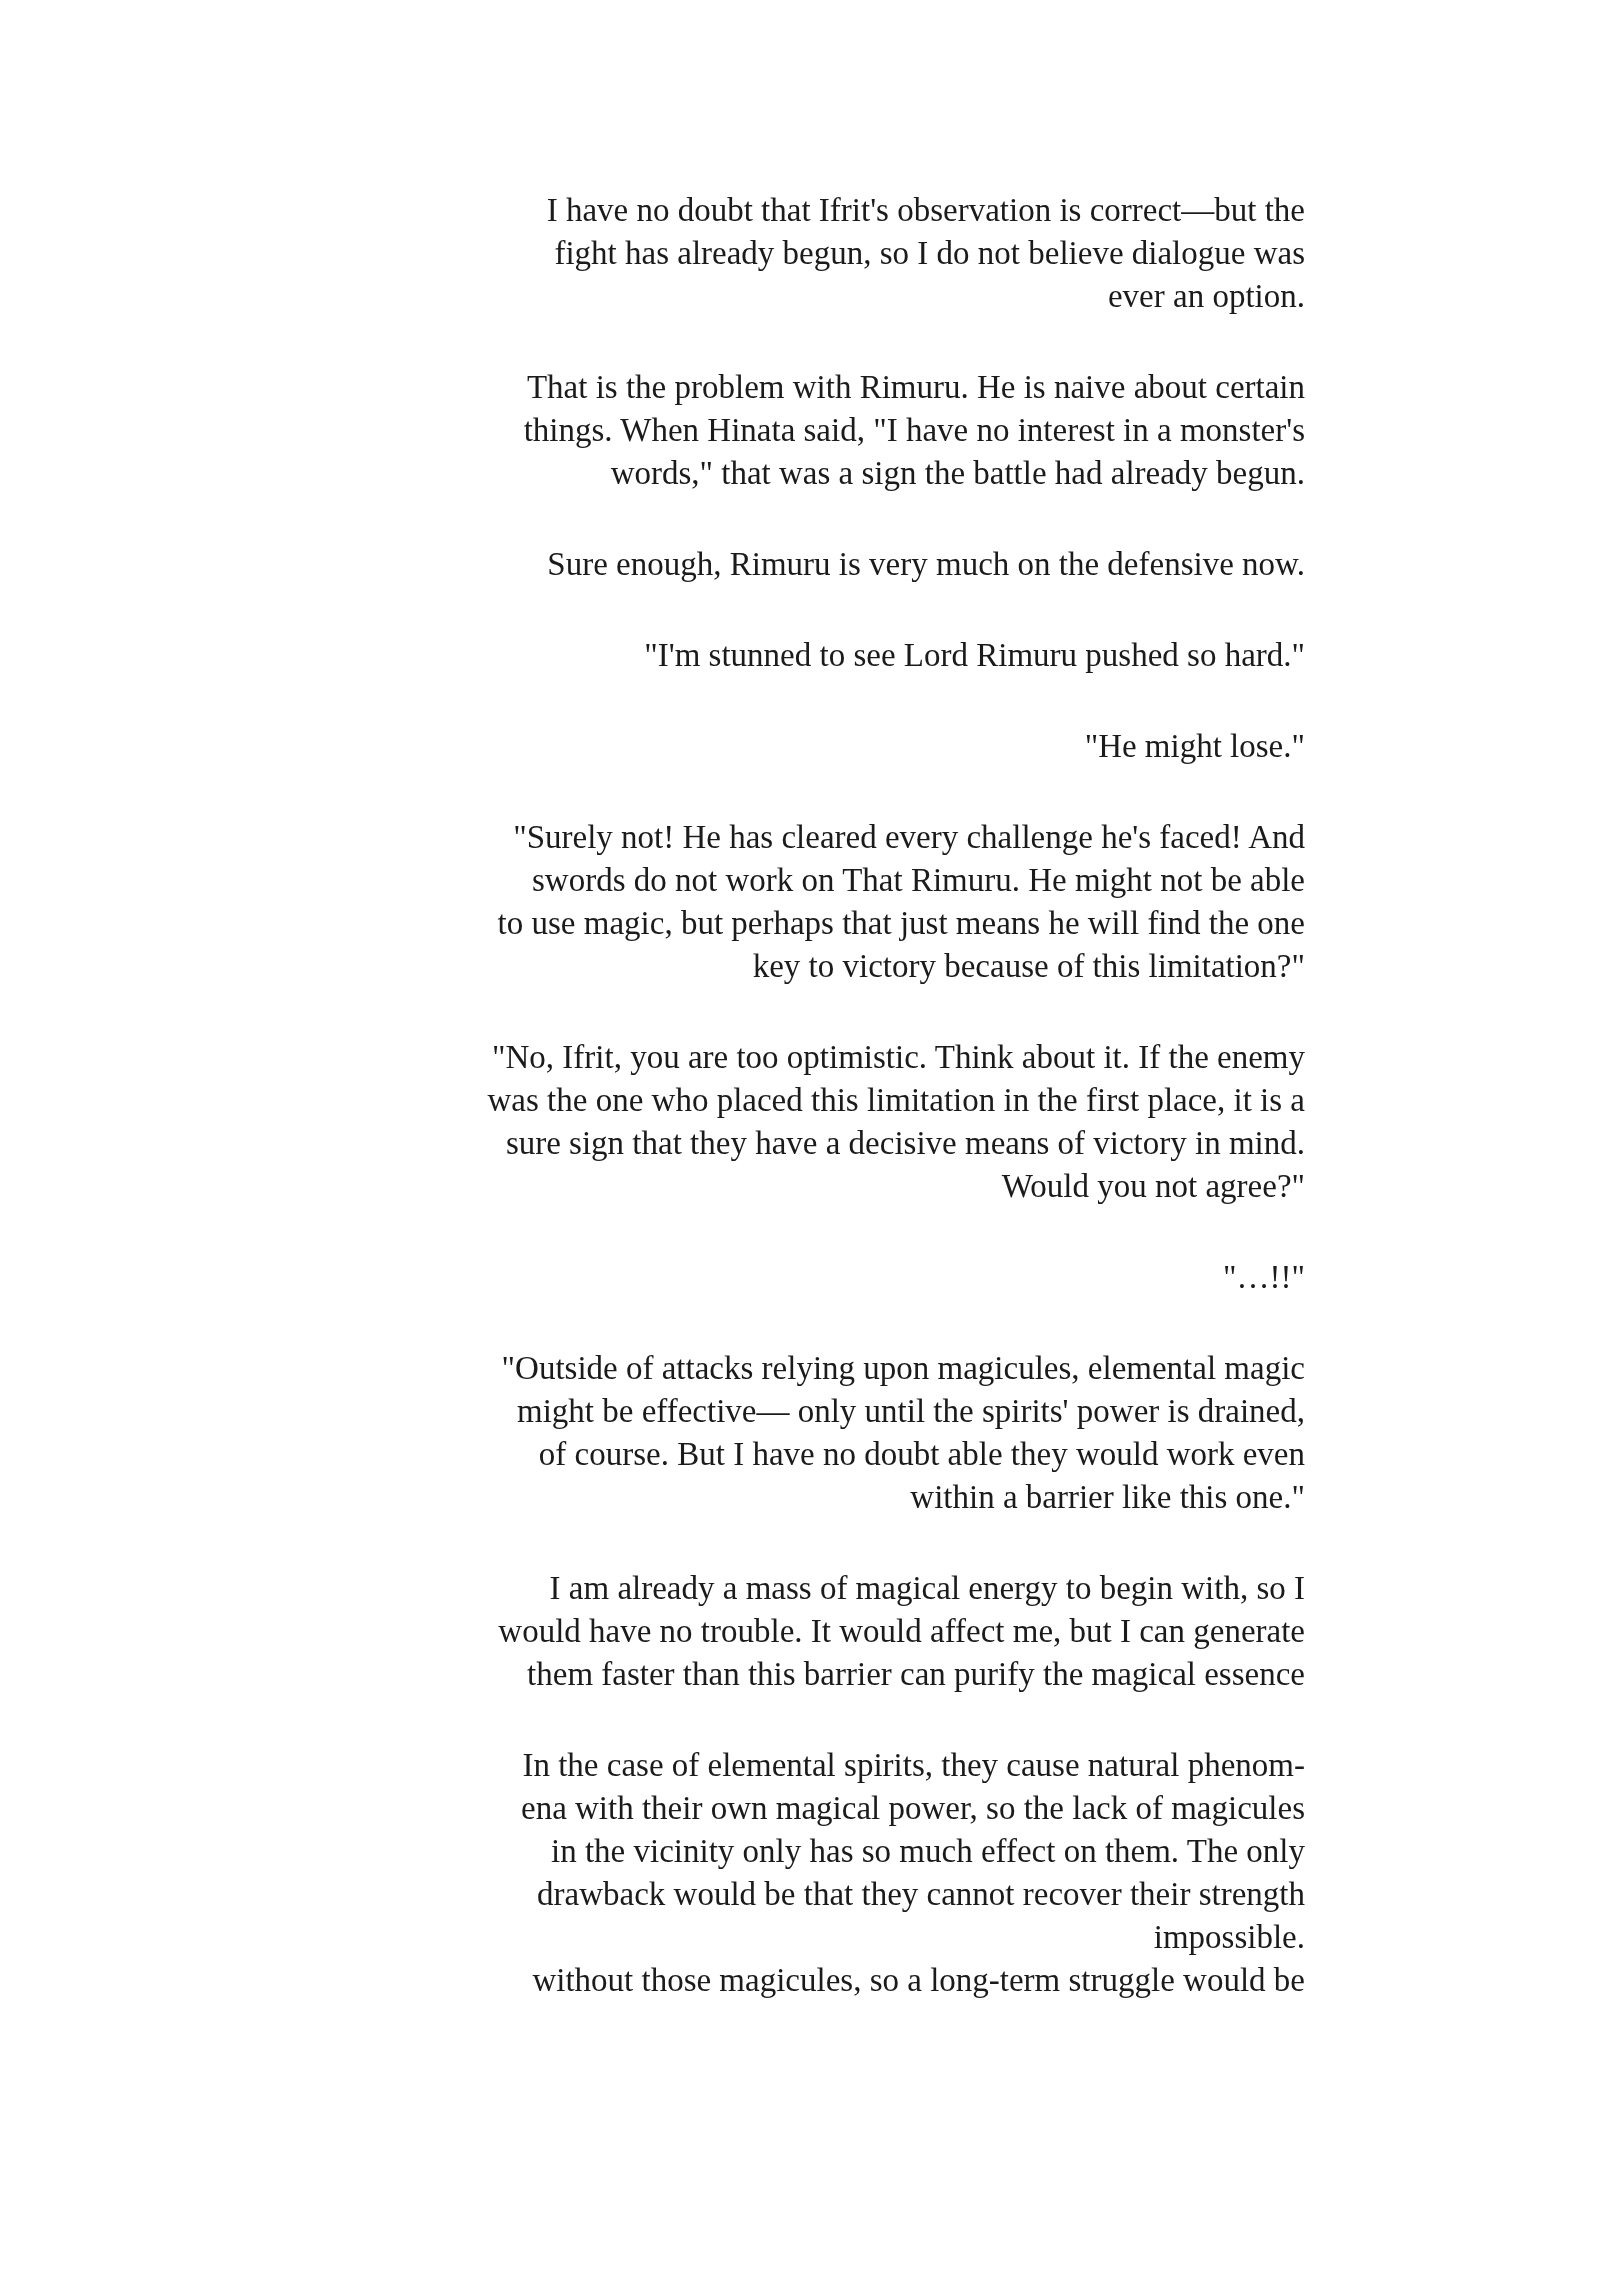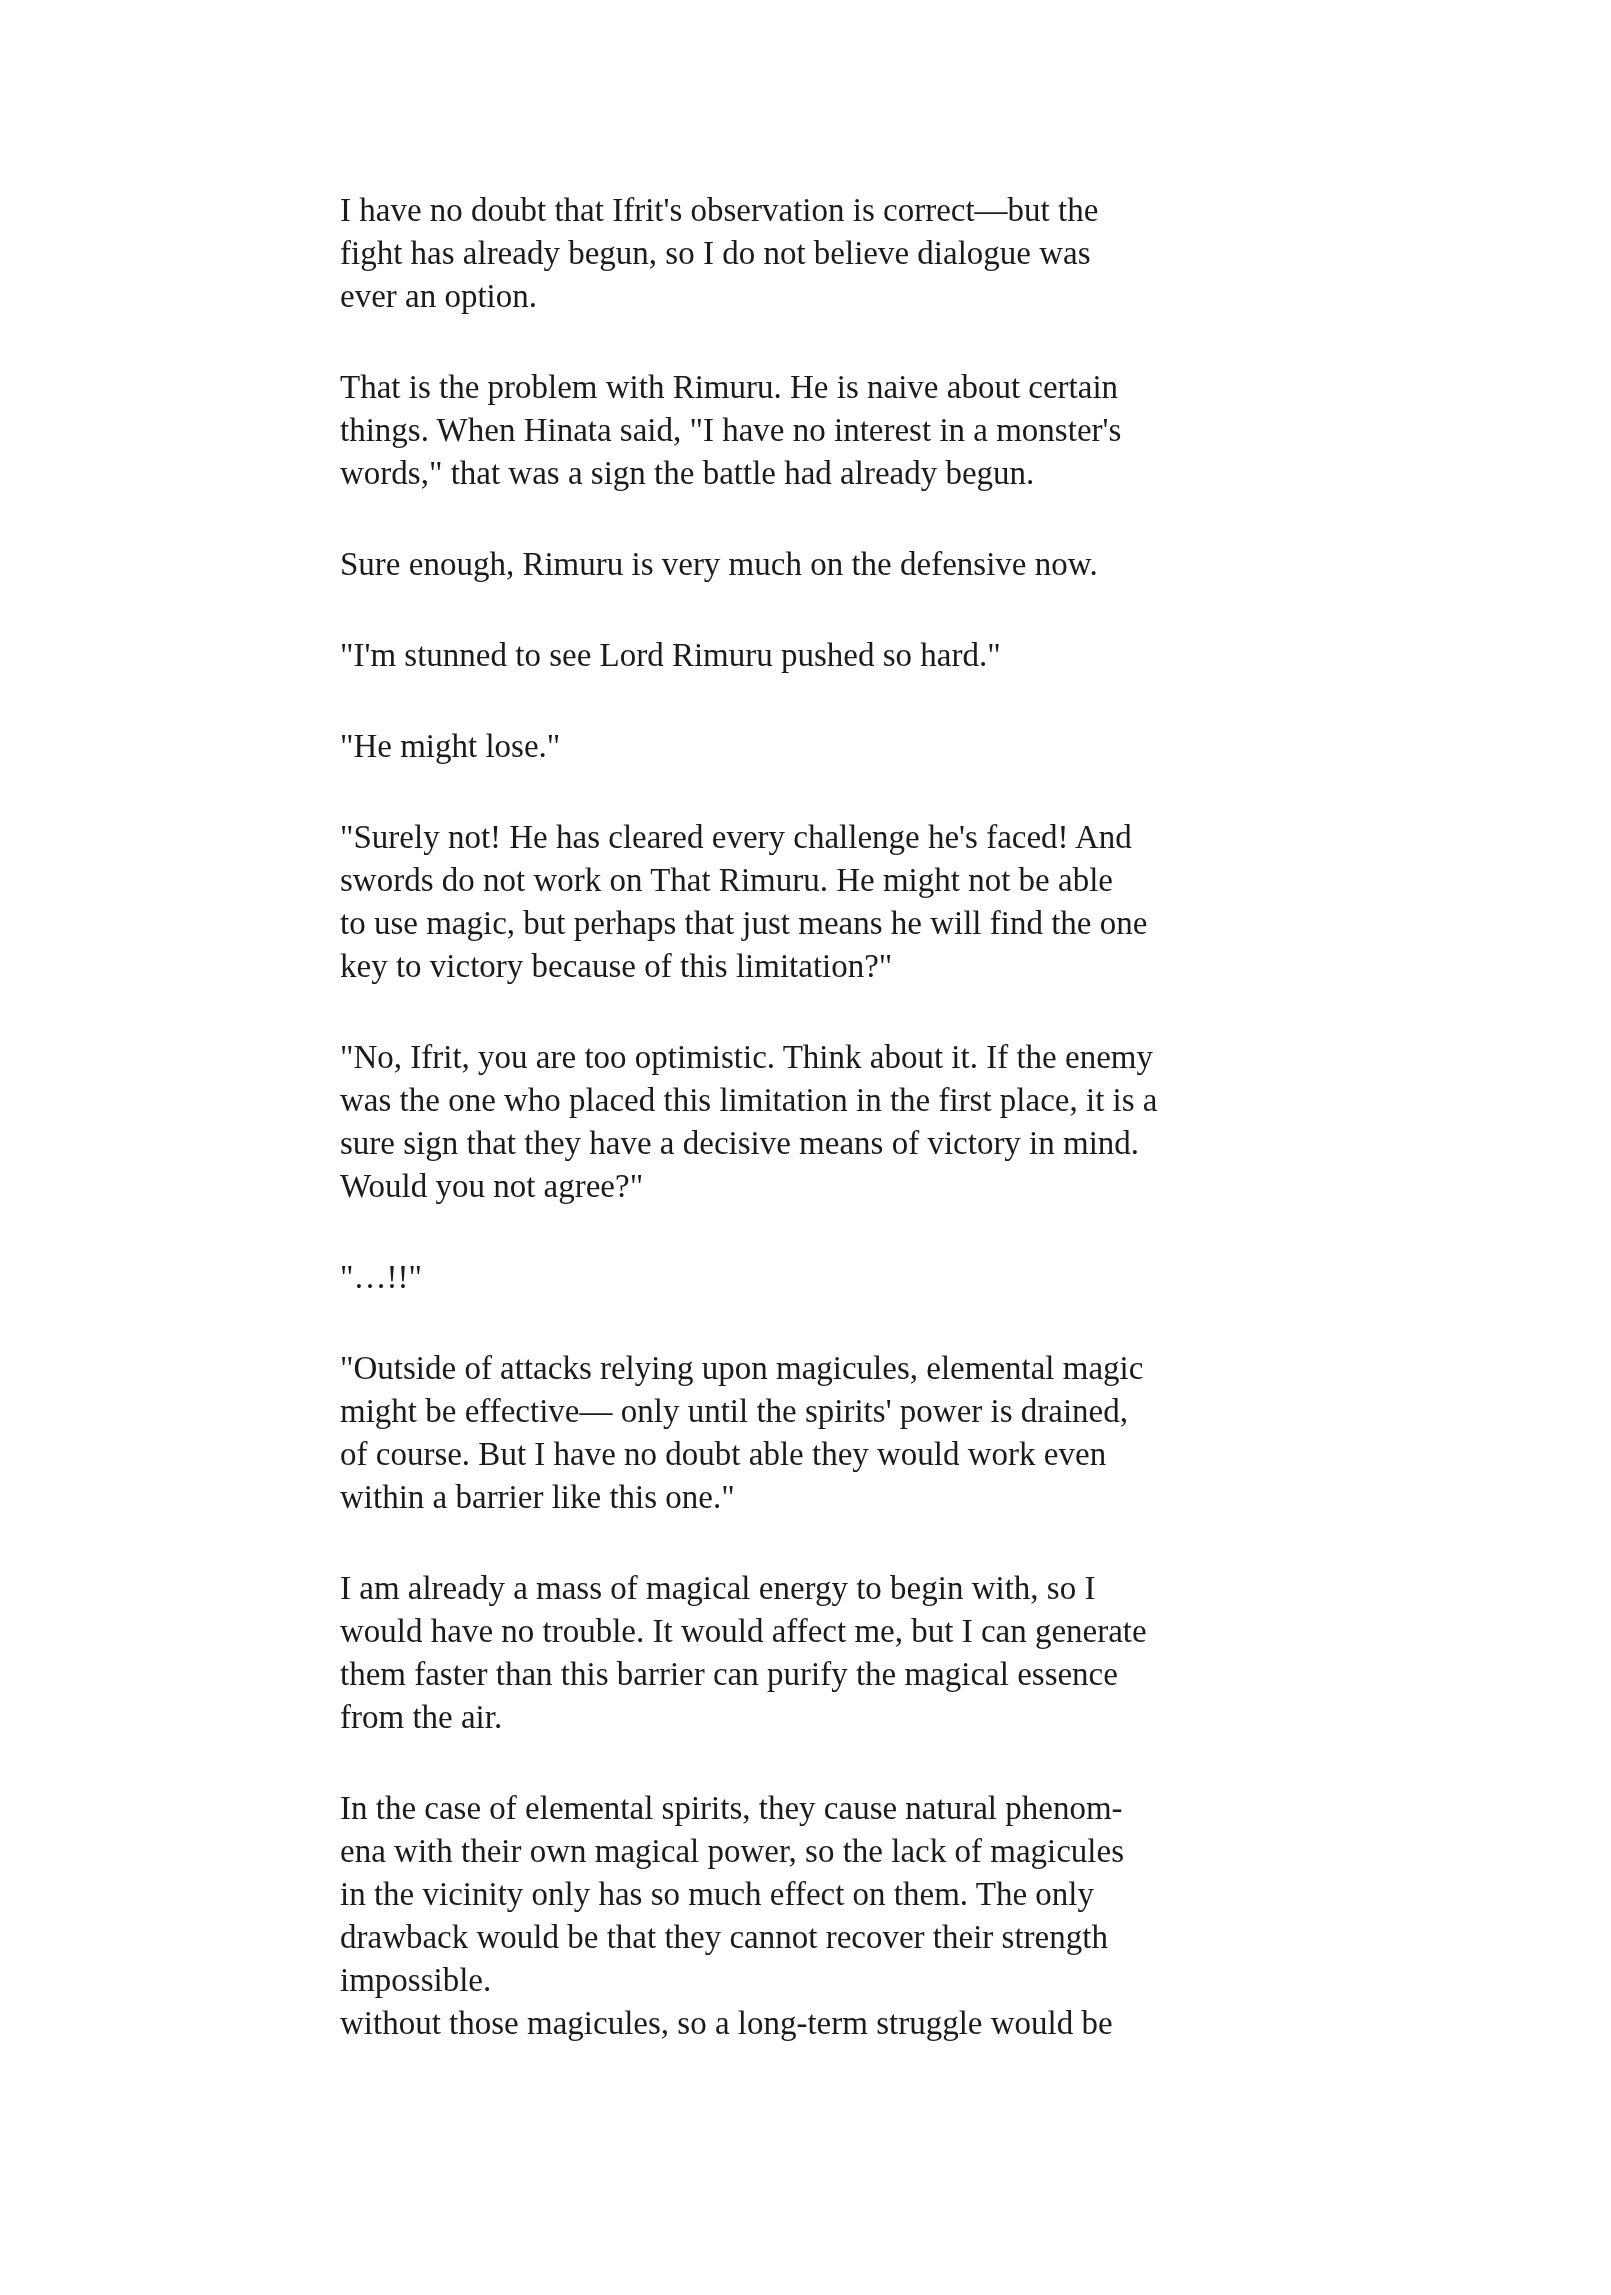--- a/index.html
+++ b/index.html
@@ -6,20 +6,21 @@
     margin: 0;
     padding: 0;
     background: #ffffff;
   }
   .page {
     position: relative;
     width: 1611px;
     height: 2295px;
     background: #ffffff;
     overflow: hidden;
+    text-align: right;
   }
   .text-block {
     position: absolute;
     left: 340px;
     top: 189px;
     width: 965px;
     font-family: "Liberation Serif", "DejaVu Serif", serif;
     font-size: 33px;
     line-height: 43px;
     color: #1b1b1b;
@@ -77,21 +78,20 @@
       <div class="paragraph">
         <div class="text-line">"Outside of attacks relying upon magicules, elemental magic</div>
         <div class="text-line">might be effective— only until the spirits' power is drained,</div>
         <div class="text-line">of course. But I have no doubt able they would work even</div>
         <div class="text-line">within a barrier like this one."</div>
       </div>
       <div class="paragraph">
         <div class="text-line">I am already a mass of magical energy to begin with, so I</div>
         <div class="text-line">would have no trouble. It would affect me, but I can generate</div>
         <div class="text-line">them faster than this barrier can purify the magical essence</div>
-        <div class="text-line">from the air.</div>
       </div>
       <div class="paragraph">
         <div class="text-line">In the case of elemental spirits, they cause natural phenom-</div>
         <div class="text-line">ena with their own magical power, so the lack of magicules</div>
         <div class="text-line">in the vicinity only has so much effect on them. The only</div>
         <div class="text-line">drawback would be that they cannot recover their strength</div>
         <div class="text-line">impossible.</div>
         <div class="text-line">without those magicules, so a long-term struggle would be</div>
       </div>
     </div>

